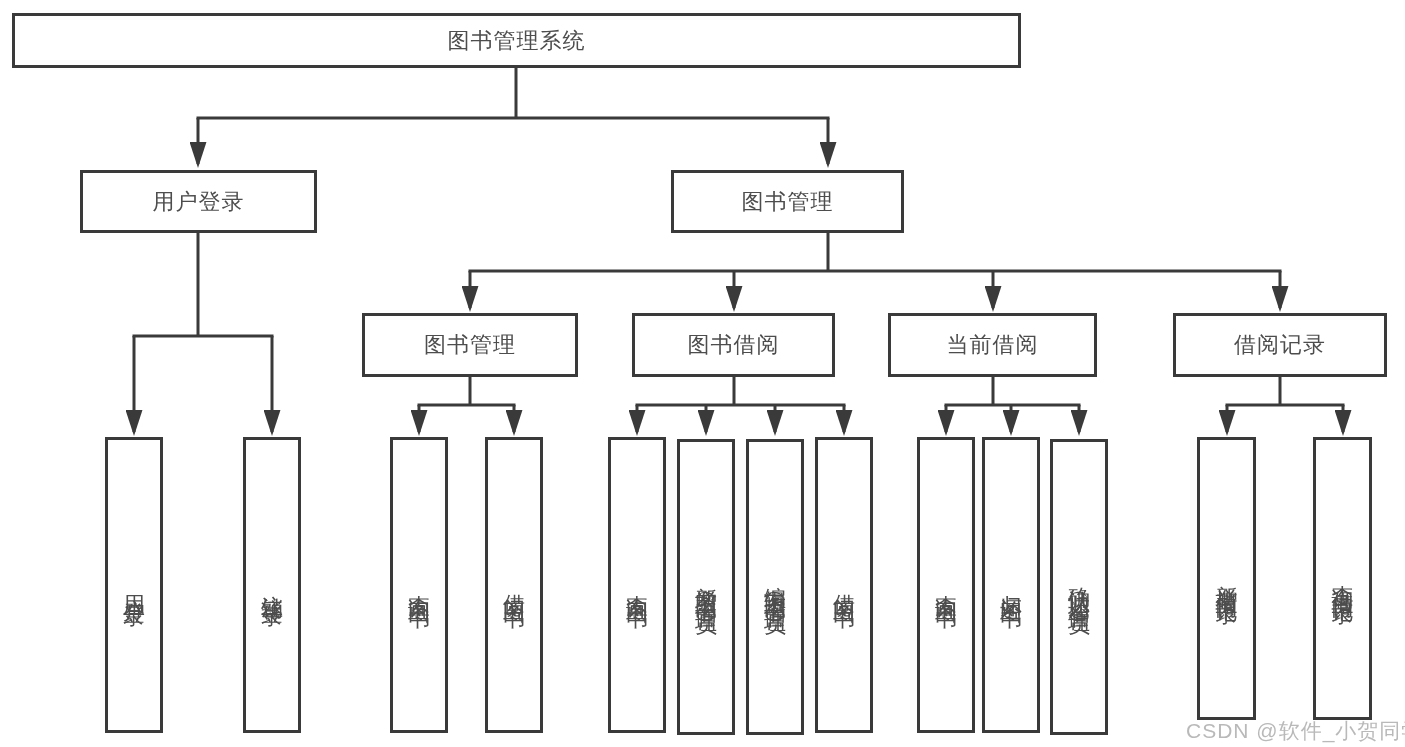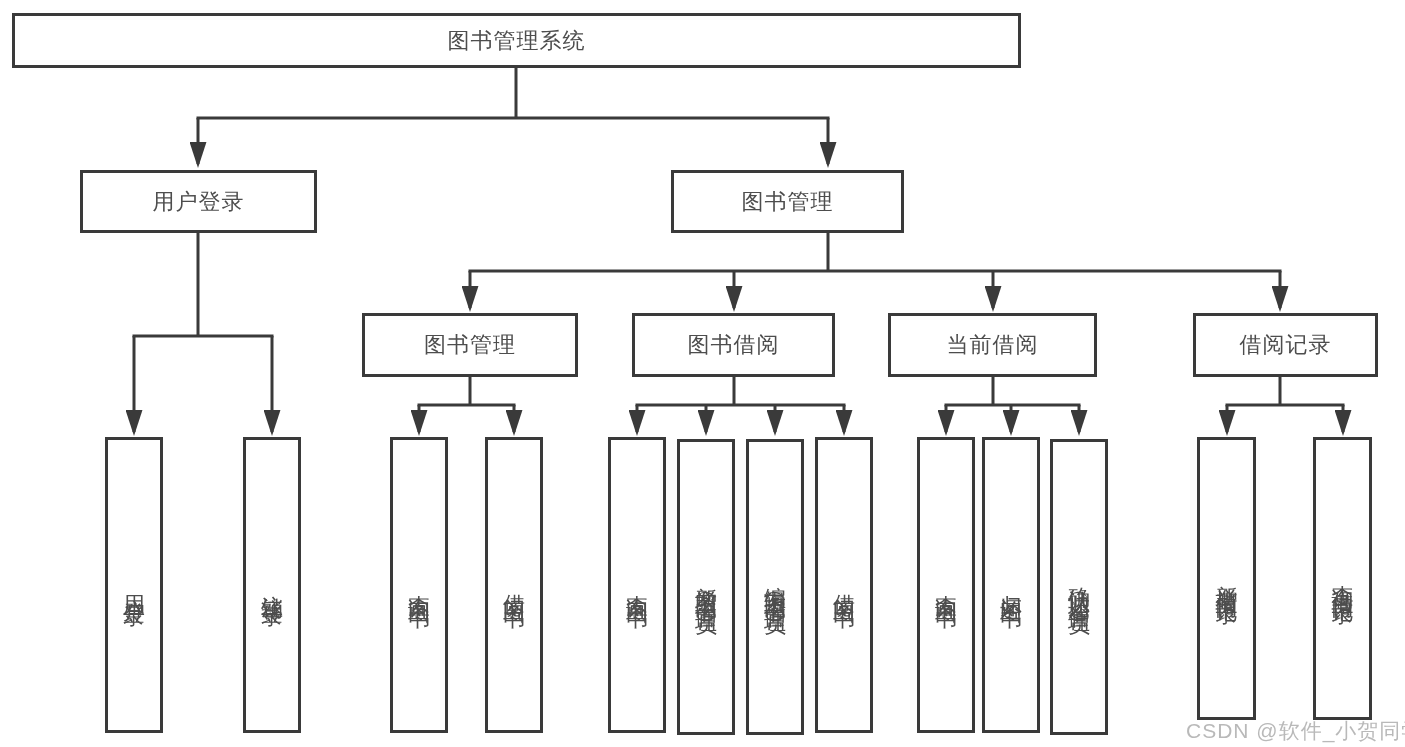--- a/index.html
+++ b/index.html
@@ -90,21 +90,21 @@
   </svg>
 
   <div class="node" style="left:12px;top:13px;width:1009px;height:55px;">图书管理系统</div>
 
   <div class="node" style="left:80px;top:170px;width:237px;height:63px;">用户登录</div>
   <div class="node" style="left:671px;top:170px;width:233px;height:63px;">图书管理</div>
 
   <div class="node" style="left:362px;top:313px;width:216px;height:64px;">图书管理</div>
   <div class="node" style="left:632px;top:313px;width:203px;height:64px;">图书借阅</div>
   <div class="node" style="left:888px;top:313px;width:209px;height:64px;">当前借阅</div>
-  <div class="node" style="left:1173px;top:313px;width:185px;height:64px;margin-left:20px;">借阅记录</div>
+  <div class="node" style="left:1173px;top:313px;width:214px;height:64px;">借阅记录</div>
 
   <div class="node leaf" style="left:105px;top:437px;width:58px;height:296px;">用户登录</div>
   <div class="node leaf" style="left:243px;top:437px;width:58px;height:296px;">注销登录</div>
 
   <div class="node leaf" style="left:390px;top:437px;width:58px;height:296px;">查询图书</div>
   <div class="node leaf" style="left:485px;top:437px;width:58px;height:296px;">借阅图书</div>
 
   <div class="node leaf" style="left:608px;top:437px;width:58px;height:296px;">查询图书</div>
   <div class="node leaf" style="left:677px;top:439px;width:58px;height:296px;">新增图书（管理员）</div>
   <div class="node leaf" style="left:746px;top:439px;width:58px;height:296px;">编辑图书（管理员）</div>

